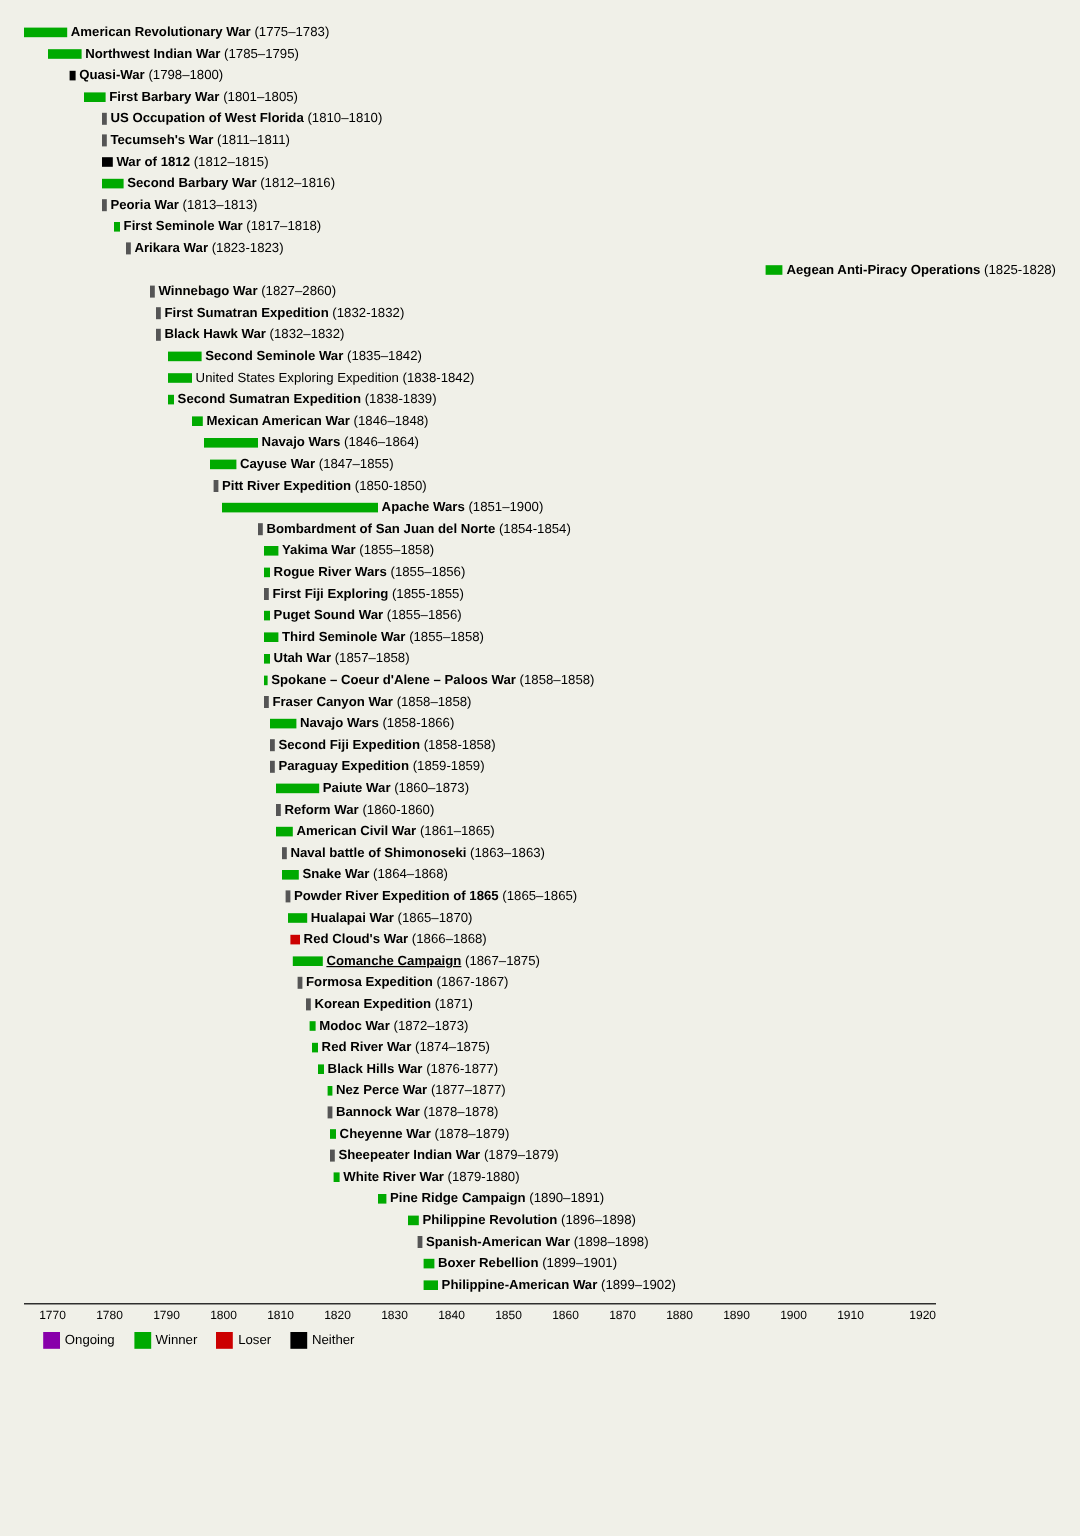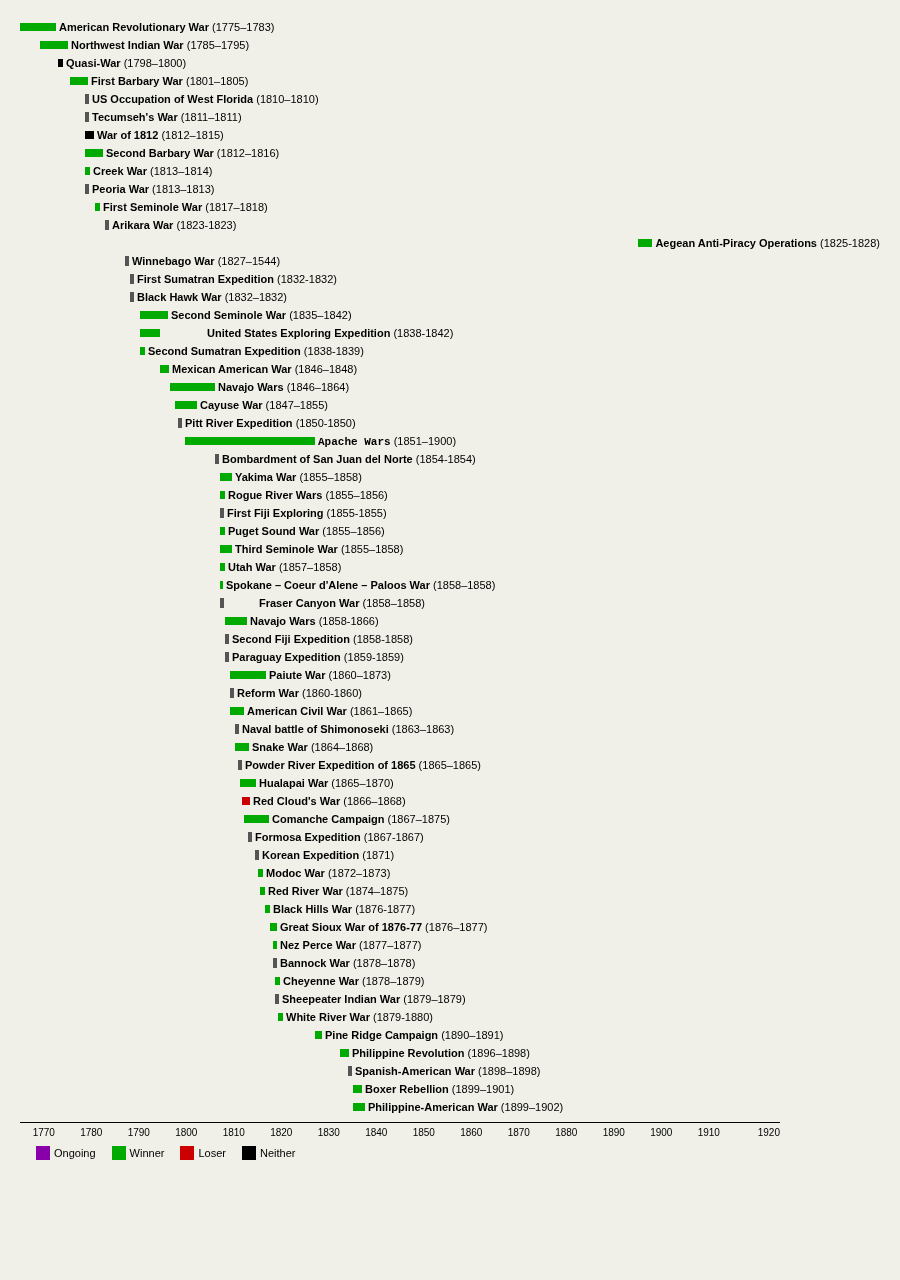--- a/index.html
+++ b/index.html
@@ -87,58 +87,54 @@
       </div>
       <div class="war-row" style="padding-left: 65px;">
         <span class="small-bar" style="width: 9px; height: 8px; background-color: rgb(0, 0, 0); display: inline-block; margin-right: 3px;"></span>
         <span class="war-label"><span class="war-name" style="font-weight: bold;">War of 1812</span><span class="war-dates" style="font-weight: normal;"> (1812–1815)</span></span>
       </div>
       <div class="war-row" style="padding-left: 65px;">
         <span class="small-bar" style="width: 18px; height: 8px; background-color: rgb(0, 170, 0); display: inline-block; margin-right: 3px;"></span>
         <span class="war-label"><span class="war-name" style="font-weight: bold;">Second Barbary War</span><span class="war-dates" style="font-weight: normal;"> (1812–1816)</span></span>
       </div>
       <div class="war-row" style="padding-left: 65px;">
-        <span class="small-bar" style="width: 5px; height: 8px; background-color: rgb(0, 170, 0); display: inline-block; margin-right: 3px;"></span>
-        <span class="war-label"><span class="war-name" style="font-weight: bold;">Creek War</span><span class="war-dates" style="font-weight: normal;"> (1813–1814)</span></span>
-      </div>
-      <div class="war-row" style="padding-left: 65px;">
         <span class="small-bar" style="width: 4px; height: 10px; background-color: rgb(85, 85, 85); display: inline-block; margin-right: 3px;"></span>
         <span class="war-label"><span class="war-name" style="font-weight: bold;">Peoria War</span><span class="war-dates" style="font-weight: normal;"> (1813–1813)</span></span>
       </div>
       <div class="war-row" style="padding-left: 75px;">
         <span class="small-bar" style="width: 5px; height: 8px; background-color: rgb(0, 170, 0); display: inline-block; margin-right: 3px;"></span>
         <span class="war-label"><span class="war-name" style="font-weight: bold;">First Seminole War</span><span class="war-dates" style="font-weight: normal;"> (1817–1818)</span></span>
       </div>
       <div class="war-row" style="padding-left: 85px;">
         <span class="small-bar" style="width: 4px; height: 10px; background-color: rgb(85, 85, 85); display: inline-block; margin-right: 3px;"></span>
         <span class="war-label"><span class="war-name" style="font-weight: bold;">Arikara War</span><span class="war-dates" style="font-weight: normal;"> (1823-1823)</span></span>
       </div>
       <div class="war-row" style="padding-left: 95px; justify-content: flex-end;">
         <span class="small-bar" style="width: 14px; height: 8px; background-color: rgb(0, 170, 0); display: inline-block; margin-right: 3px;"></span>
         <span class="war-label"><span class="war-name" style="font-weight: bold;">Aegean Anti-Piracy Operations</span><span class="war-dates" style="font-weight: normal;"> (1825-1828)</span></span>
       </div>
       <div class="war-row" style="padding-left: 105px;">
         <span class="small-bar" style="width: 4px; height: 10px; background-color: rgb(85, 85, 85); display: inline-block; margin-right: 3px;"></span>
-        <span class="war-label"><span class="war-name" style="font-weight: bold;">Winnebago War</span><span class="war-dates" style="font-weight: normal;"> (1827–1544)</span></span>
+        <span class="war-label"><span class="war-name" style="font-weight: bold;">Winnebago War</span><span class="war-dates" style="font-weight: normal;"> (1827–2860)</span></span>
       </div>
       <div class="war-row" style="padding-left: 110px;">
         <span class="small-bar" style="width: 4px; height: 10px; background-color: rgb(85, 85, 85); display: inline-block; margin-right: 3px;"></span>
         <span class="war-label"><span class="war-name" style="font-weight: bold;">First Sumatran Expedition</span><span class="war-dates" style="font-weight: normal;"> (1832-1832)</span></span>
       </div>
       <div class="war-row" style="padding-left: 110px;">
         <span class="small-bar" style="width: 4px; height: 10px; background-color: rgb(85, 85, 85); display: inline-block; margin-right: 3px;"></span>
         <span class="war-label"><span class="war-name" style="font-weight: bold;">Black Hawk War</span><span class="war-dates" style="font-weight: normal;"> (1832–1832)</span></span>
       </div>
       <div class="war-row" style="padding-left: 120px;">
         <span class="small-bar" style="width: 28px; height: 8px; background-color: rgb(0, 170, 0); display: inline-block; margin-right: 3px;"></span>
         <span class="war-label"><span class="war-name" style="font-weight: bold;">Second Seminole War</span><span class="war-dates" style="font-weight: normal;"> (1835–1842)</span></span>
       </div>
       <div class="war-row" style="padding-left: 120px;">
         <span class="small-bar" style="width: 20px; height: 8px; background-color: rgb(0, 170, 0); display: inline-block; margin-right: 3px;"></span>
-        <span class="war-label"><span class="war-name" style="font-weight: bold; margin-left: 44px;">United States Exploring Expedition</span><span class="war-dates" style="font-weight: normal;"> (1838-1842)</span></span>
+        <span class="war-label"><span class="war-name" style="font-weight: normal;">United States Exploring Expedition</span><span class="war-dates" style="font-weight: normal;"> (1838-1842)</span></span>
       </div>
       <div class="war-row" style="padding-left: 120px;">
         <span class="small-bar" style="width: 5px; height: 8px; background-color: rgb(0, 170, 0); display: inline-block; margin-right: 3px;"></span>
         <span class="war-label"><span class="war-name" style="font-weight: bold;">Second Sumatran Expedition</span><span class="war-dates" style="font-weight: normal;"> (1838-1839)</span></span>
       </div>
       <div class="war-row" style="padding-left: 140px;">
         <span class="small-bar" style="width: 9px; height: 8px; background-color: rgb(0, 170, 0); display: inline-block; margin-right: 3px;"></span>
         <span class="war-label"><span class="war-name" style="font-weight: bold;">Mexican American War</span><span class="war-dates" style="font-weight: normal;"> (1846–1848)</span></span>
       </div>
       <div class="war-row" style="padding-left: 150px;">
@@ -148,21 +144,21 @@
       <div class="war-row" style="padding-left: 155px;">
         <span class="small-bar" style="width: 22px; height: 8px; background-color: rgb(0, 170, 0); display: inline-block; margin-right: 3px;"></span>
         <span class="war-label"><span class="war-name" style="font-weight: bold;">Cayuse War</span><span class="war-dates" style="font-weight: normal;"> (1847–1855)</span></span>
       </div>
       <div class="war-row" style="padding-left: 158px;">
         <span class="small-bar" style="width: 4px; height: 10px; background-color: rgb(85, 85, 85); display: inline-block; margin-right: 3px;"></span>
         <span class="war-label"><span class="war-name" style="font-weight: bold;">Pitt River Expedition</span><span class="war-dates" style="font-weight: normal;"> (1850-1850)</span></span>
       </div>
       <div class="war-row" style="padding-left: 165px;">
         <span class="small-bar" style="width: 130px; height: 8px; background-color: rgb(0, 170, 0); display: inline-block; margin-right: 3px;"></span>
-        <span class="war-label"><span class="war-name" style="font-weight: bold; font-family: Liberation Mono, monospace;">Apache Wars</span><span class="war-dates" style="font-weight: normal;"> (1851–1900)</span></span>
+        <span class="war-label"><span class="war-name" style="font-weight: bold;">Apache Wars</span><span class="war-dates" style="font-weight: normal;"> (1851–1900)</span></span>
       </div>
       <div class="war-row" style="padding-left: 195px;">
         <span class="small-bar" style="width: 4px; height: 10px; background-color: rgb(85, 85, 85); display: inline-block; margin-right: 3px;"></span>
         <span class="war-label"><span class="war-name" style="font-weight: bold;">Bombardment of San Juan del Norte</span><span class="war-dates" style="font-weight: normal;"> (1854-1854)</span></span>
       </div>
       <div class="war-row" style="padding-left: 200px;">
         <span class="small-bar" style="width: 12px; height: 8px; background-color: rgb(0, 170, 0); display: inline-block; margin-right: 3px;"></span>
         <span class="war-label"><span class="war-name" style="font-weight: bold;">Yakima War</span><span class="war-dates" style="font-weight: normal;"> (1855–1858)</span></span>
       </div>
       <div class="war-row" style="padding-left: 200px;">
@@ -182,21 +178,21 @@
         <span class="war-label"><span class="war-name" style="font-weight: bold;">Third Seminole War</span><span class="war-dates" style="font-weight: normal;"> (1855–1858)</span></span>
       </div>
       <div class="war-row" style="padding-left: 200px;">
         <span class="small-bar" style="width: 5px; height: 8px; background-color: rgb(0, 170, 0); display: inline-block; margin-right: 3px;"></span>
         <span class="war-label"><span class="war-name" style="font-weight: bold;">Utah War</span><span class="war-dates" style="font-weight: normal;"> (1857–1858)</span></span>
       </div>
       <div class="war-row" style="padding-left: 200px;">
         <span class="small-bar" style="width: 3px; height: 8px; background-color: rgb(0, 170, 0); display: inline-block; margin-right: 3px;"></span>
         <span class="war-label"><span class="war-name" style="font-weight: bold;">Spokane – Coeur d'Alene – Paloos War</span><span class="war-dates" style="font-weight: normal;"> (1858–1858)</span></span>
       </div>
-      <div class="war-row" style="padding-left: 200px; gap: 32px;">
+      <div class="war-row" style="padding-left: 200px;">
         <span class="small-bar" style="width: 4px; height: 10px; background-color: rgb(85, 85, 85); display: inline-block; margin-right: 3px;"></span>
         <span class="war-label"><span class="war-name" style="font-weight: bold;">Fraser Canyon War</span><span class="war-dates" style="font-weight: normal;"> (1858–1858)</span></span>
       </div>
       <div class="war-row" style="padding-left: 205px;">
         <span class="small-bar" style="width: 22px; height: 8px; background-color: rgb(0, 170, 0); display: inline-block; margin-right: 3px;"></span>
         <span class="war-label"><span class="war-name" style="font-weight: bold;">Navajo Wars</span><span class="war-dates" style="font-weight: normal;"> (1858-1866)</span></span>
       </div>
       <div class="war-row" style="padding-left: 205px;">
         <span class="small-bar" style="width: 4px; height: 10px; background-color: rgb(85, 85, 85); display: inline-block; margin-right: 3px;"></span>
         <span class="war-label"><span class="war-name" style="font-weight: bold;">Second Fiji Expedition</span><span class="war-dates" style="font-weight: normal;"> (1858-1858)</span></span>
@@ -232,45 +228,41 @@
       <div class="war-row" style="padding-left: 220px;">
         <span class="small-bar" style="width: 16px; height: 8px; background-color: rgb(0, 170, 0); display: inline-block; margin-right: 3px;"></span>
         <span class="war-label"><span class="war-name" style="font-weight: bold;">Hualapai War</span><span class="war-dates" style="font-weight: normal;"> (1865–1870)</span></span>
       </div>
       <div class="war-row" style="padding-left: 222px;">
         <span class="small-bar" style="width: 8px; height: 8px; background-color: rgb(204, 0, 0); display: inline-block; margin-right: 3px;"></span>
         <span class="war-label"><span class="war-name" style="font-weight: bold;">Red Cloud's War</span><span class="war-dates" style="font-weight: normal;"> (1866–1868)</span></span>
       </div>
       <div class="war-row" style="padding-left: 224px;">
         <span class="small-bar" style="width: 25px; height: 8px; background-color: rgb(0, 170, 0); display: inline-block; margin-right: 3px;"></span>
-        <span class="war-label"><span class="war-name" style="font-weight: bold;">Comanche Campaign</span><span class="war-dates" style="font-weight: normal;"> (1867–1875)</span></span>
+        <span class="war-label"><span class="war-name" style="font-weight: bold; text-decoration: underline;">Comanche Campaign</span><span class="war-dates" style="font-weight: normal;"> (1867–1875)</span></span>
       </div>
       <div class="war-row" style="padding-left: 228px;">
         <span class="small-bar" style="width: 4px; height: 10px; background-color: rgb(85, 85, 85); display: inline-block; margin-right: 3px;"></span>
         <span class="war-label"><span class="war-name" style="font-weight: bold;">Formosa Expedition</span><span class="war-dates" style="font-weight: normal;"> (1867-1867)</span></span>
       </div>
       <div class="war-row" style="padding-left: 235px;">
         <span class="small-bar" style="width: 4px; height: 10px; background-color: rgb(85, 85, 85); display: inline-block; margin-right: 3px;"></span>
         <span class="war-label"><span class="war-name" style="font-weight: bold;">Korean Expedition</span><span class="war-dates" style="font-weight: normal;"> (1871)</span></span>
       </div>
       <div class="war-row" style="padding-left: 238px;">
         <span class="small-bar" style="width: 5px; height: 8px; background-color: rgb(0, 170, 0); display: inline-block; margin-right: 3px;"></span>
         <span class="war-label"><span class="war-name" style="font-weight: bold;">Modoc War</span><span class="war-dates" style="font-weight: normal;"> (1872–1873)</span></span>
       </div>
       <div class="war-row" style="padding-left: 240px;">
         <span class="small-bar" style="width: 5px; height: 8px; background-color: rgb(0, 170, 0); display: inline-block; margin-right: 3px;"></span>
         <span class="war-label"><span class="war-name" style="font-weight: bold;">Red River War</span><span class="war-dates" style="font-weight: normal;"> (1874–1875)</span></span>
       </div>
       <div class="war-row" style="padding-left: 245px;">
         <span class="small-bar" style="width: 5px; height: 8px; background-color: rgb(0, 170, 0); display: inline-block; margin-right: 3px;"></span>
         <span class="war-label"><span class="war-name" style="font-weight: bold;">Black Hills War</span><span class="war-dates" style="font-weight: normal;"> (1876-1877)</span></span>
-      </div>
-      <div class="war-row" style="padding-left: 250px;">
-        <span class="small-bar" style="width: 7px; height: 8px; background-color: rgb(0, 170, 0); display: inline-block; margin-right: 3px;"></span>
-        <span class="war-label"><span class="war-name" style="font-weight: bold;">Great Sioux War of 1876-77</span><span class="war-dates" style="font-weight: normal;"> (1876–1877)</span></span>
       </div>
       <div class="war-row" style="padding-left: 253px;">
         <span class="small-bar" style="width: 4px; height: 8px; background-color: rgb(0, 170, 0); display: inline-block; margin-right: 3px;"></span>
         <span class="war-label"><span class="war-name" style="font-weight: bold;">Nez Perce War</span><span class="war-dates" style="font-weight: normal;"> (1877–1877)</span></span>
       </div>
       <div class="war-row" style="padding-left: 253px;">
         <span class="small-bar" style="width: 4px; height: 10px; background-color: rgb(85, 85, 85); display: inline-block; margin-right: 3px;"></span>
         <span class="war-label"><span class="war-name" style="font-weight: bold;">Bannock War</span><span class="war-dates" style="font-weight: normal;"> (1878–1878)</span></span>
       </div>
       <div class="war-row" style="padding-left: 255px;">

